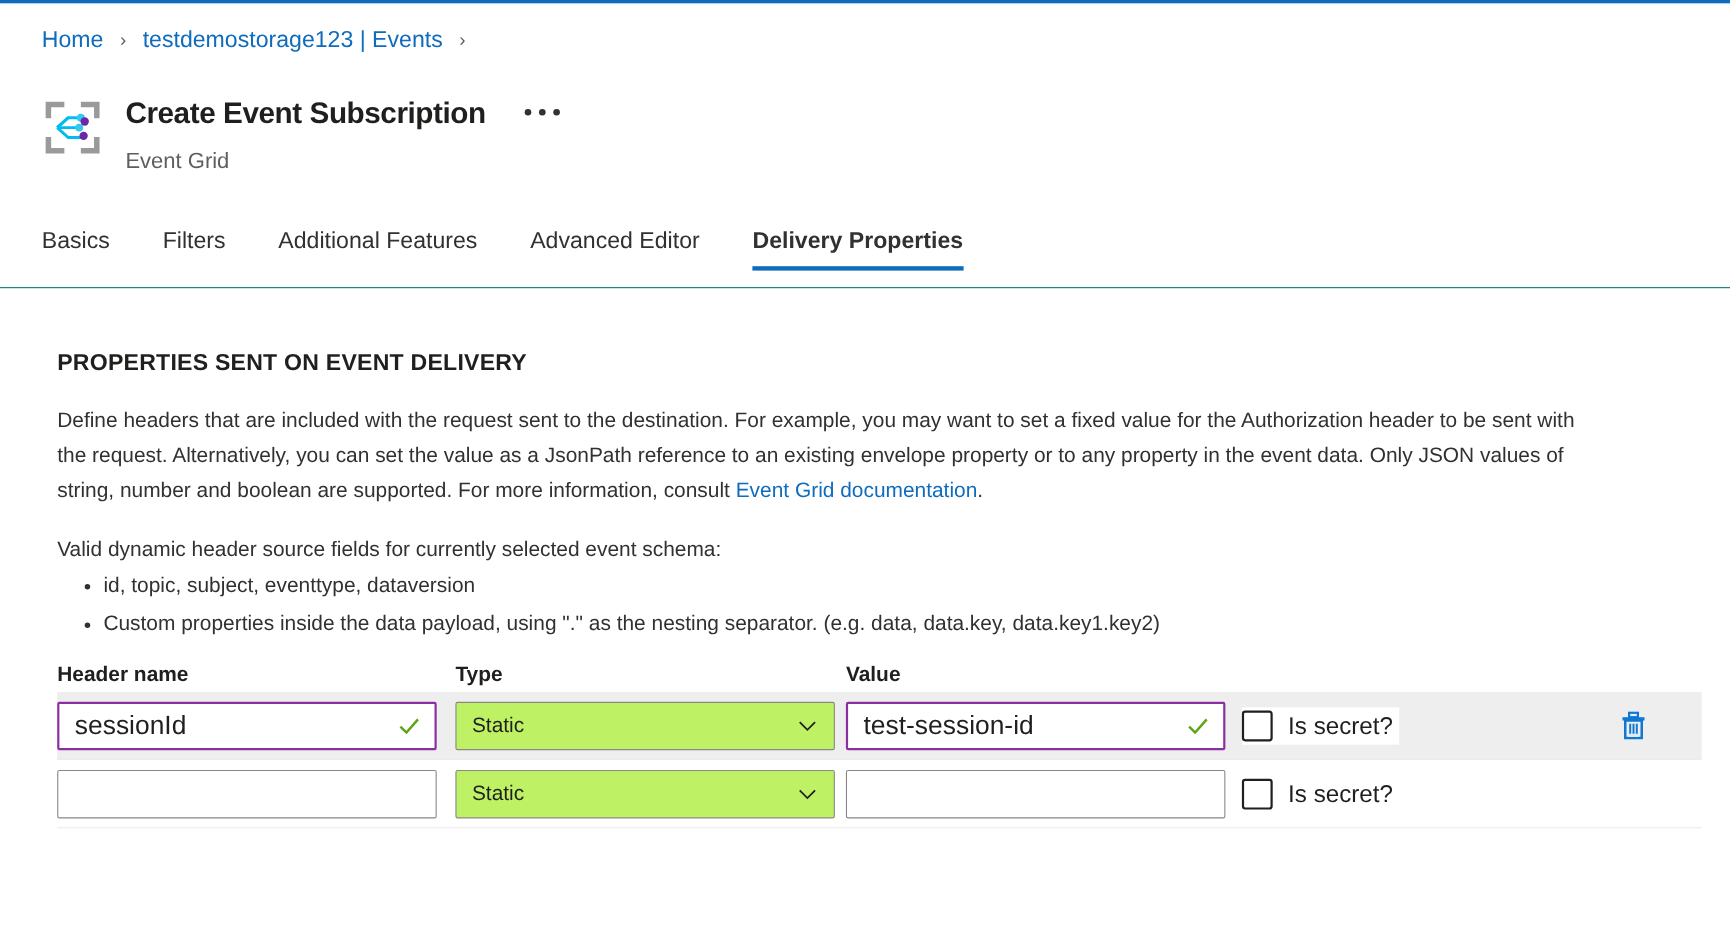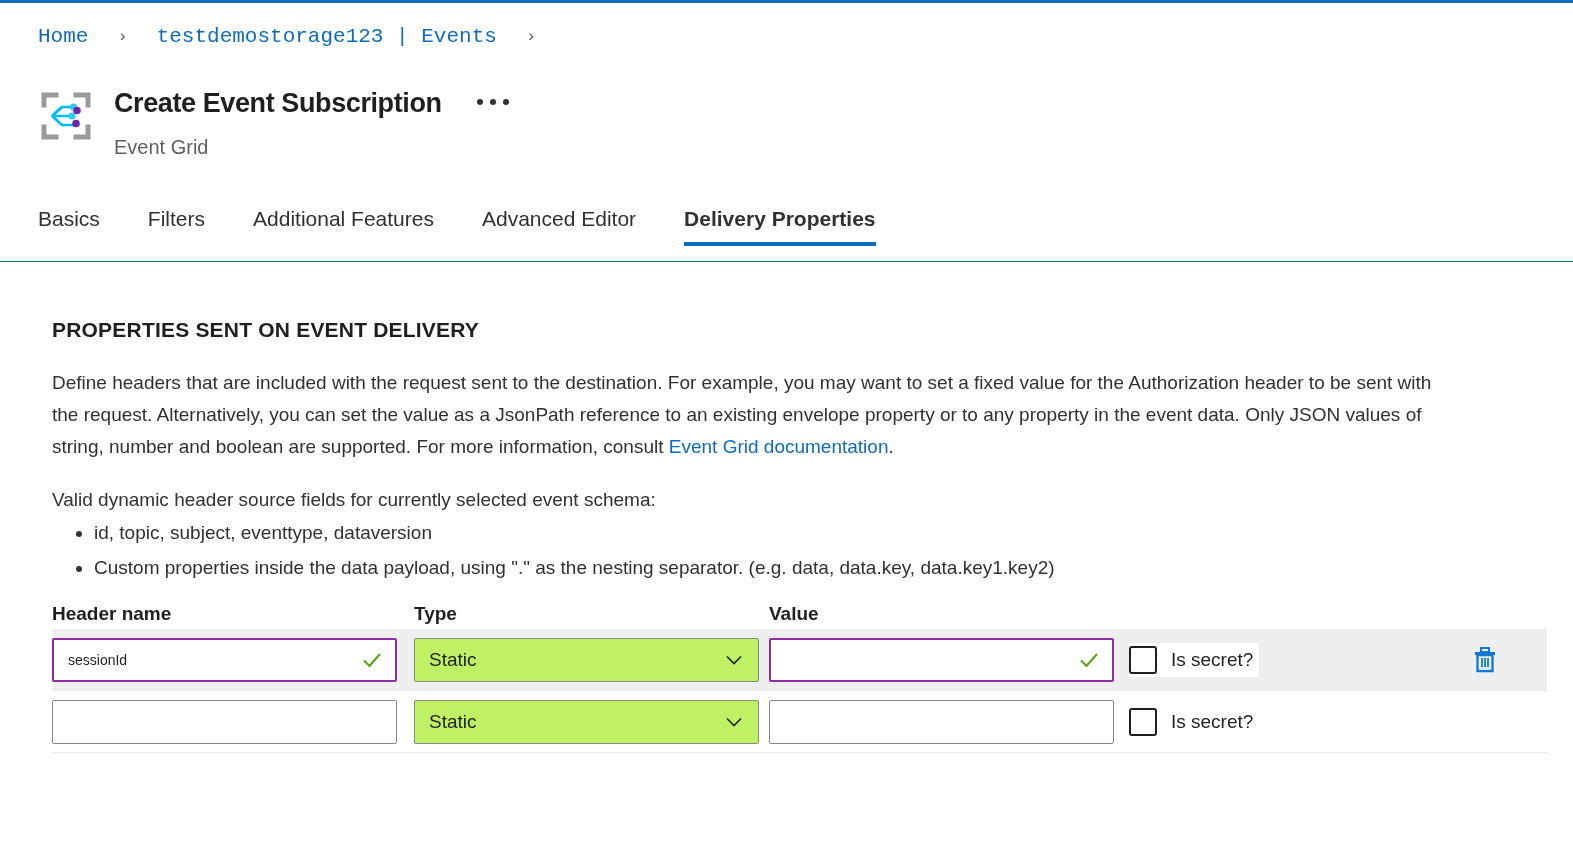--- a/index.html
+++ b/index.html
@@ -15,22 +15,22 @@
 
   
   .top-rule {
     position: absolute; left: 0; top: 0; width: 1573px; height: 3px;
     background: #0f6cbd;
   }
 
   
   .breadcrumb {
     position: absolute; left: 38px; top: 22px;
-    display: flex; align-items: flex-start; gap: 16px;
-    font-size: 21px; line-height: 30px; font-family: Liberation Mono, monospace;
+    display: flex; align-items: flex-start; gap: 2px;
+    font-size: 21px; line-height: 30px;
   }
   .crumb-link { color: #0f6cbd; cursor: pointer; white-space: nowrap; }
   .crumb-sep {
     color: #605e5c; font-size: 17px; margin: 0 13px; font-weight: 400;
     display: inline-block;
   }
 
   
   .title-row {
     position: absolute; left: 38px; top: 78px;
@@ -111,21 +111,21 @@
 
   .tinput {
     position: relative; width: 345px; height: 44px;
     background: #ffffff; border: 1px solid #8a8886; border-radius: 2px;
     display: flex; align-items: center;
   }
   .tinput.valid { border: 2px solid #8c2fa3; }
   .tinput input {
     border: 0; outline: none; background: transparent;
     font-family: "Liberation Sans", sans-serif;
-    font-size: 14px; color: #201f1e;
+    font-size: 24px; color: #201f1e;
     padding: 0 40px 0 14px; width: 100%; height: 100%;
   }
   .tinput input::placeholder { color: #a19f9d; }
   .check {
     position: absolute; right: 12px; top: 50%; transform: translateY(-50%);
     width: 22px; height: 22px;
   }
 
   .tselect {
     position: relative; width: 345px; height: 44px;
@@ -138,21 +138,21 @@
   .chev { margin-right: 14px; width: 20px; height: 20px; }
 
   .secret-wrap {
     display: flex; align-items: center; height: 34px; padding: 4px 6px 4px 0;
   }
   .secret-wrap.focused { background: #ffffff; }
   .cbox {
     width: 28px; height: 28px; border: 2px solid #201f1e;
     border-radius: 3px; background: #fff; flex: 0 0 auto; cursor: pointer;
   }
-  .secret-label { font-size: 19px; color: #201f1e; margin-left: 14px; white-space: nowrap; }
+  .secret-label { font-size: 22px; color: #201f1e; margin-left: 14px; white-space: nowrap; }
 
   .del-btn {
     width: 32px; height: 32px; cursor: pointer; margin-left: 40px;
   }
 </style>
 </head>
 <body>
 
 <div class="page">
 
@@ -247,20 +247,21 @@
             <span class="sel-val">Static</span>
             <span class="chev">
               <svg width="20" height="20" viewBox="0 0 20 20">
                 <path d="M3 6.5 L10 13.5 L17 6.5" fill="none" stroke="#201f1e" stroke-width="1.6"></path>
               </svg>
             </span>
           </div>
         </div>
         <div class="cell c-value">
           <div class="tinput valid">
+            <input type="text" value="test-session-id" style="">
             <span class="check">
               <svg width="22" height="22" viewBox="0 0 22 22">
                 <path d="M3 11.5 L8.5 17 L19 5" fill="none" stroke="#5ba611" stroke-width="2.2"></path>
               </svg>
             </span>
           </div>
         </div>
         <div class="cell c-secret">
           <div class="secret-wrap focused">
             <span class="cbox"></span>

